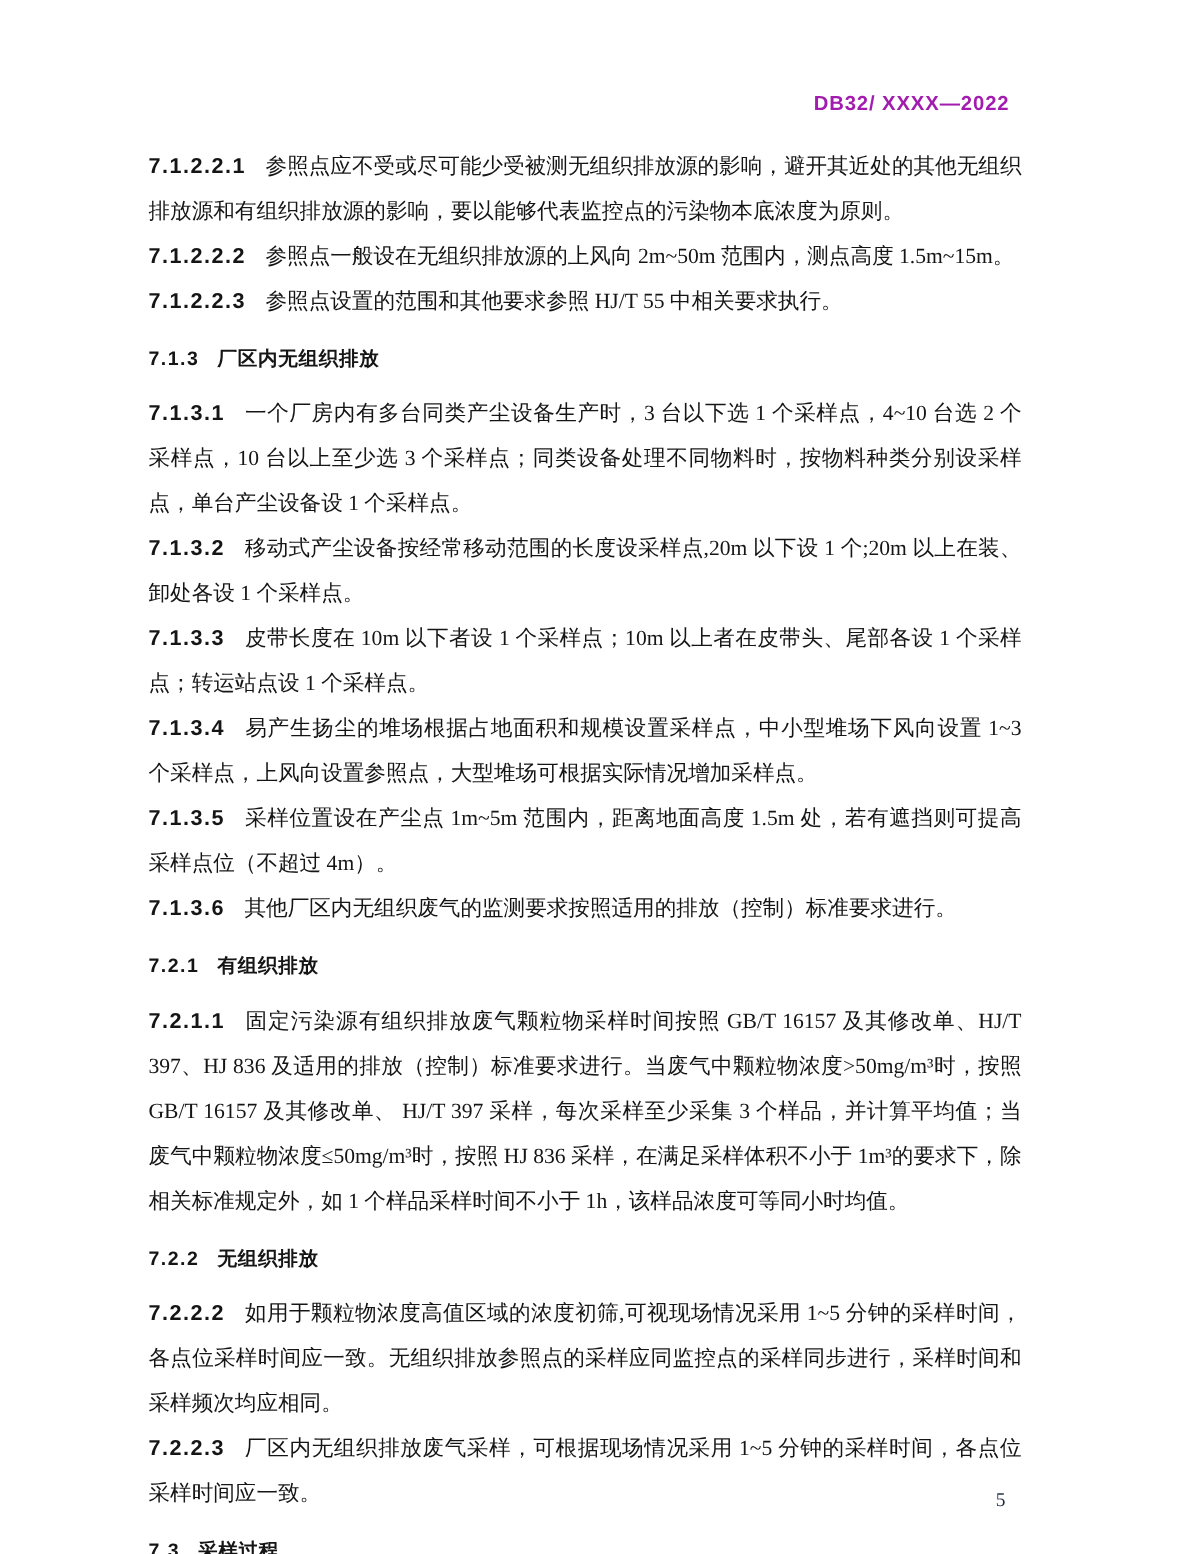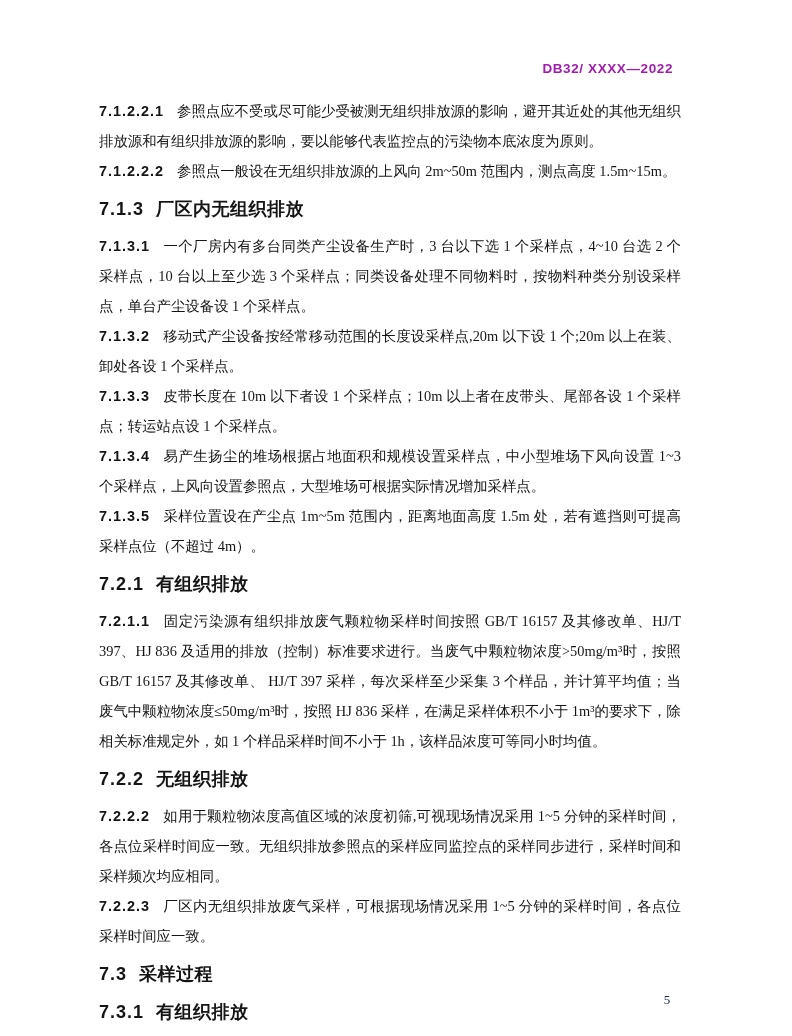--- a/index.html
+++ b/index.html
@@ -38,21 +38,21 @@
   .num {
     font-family: "Liberation Sans", "DejaVu Sans", sans-serif;
     font-weight: 700;
     letter-spacing: 1px;
     margin-right: 13px;
     white-space: nowrap;
   }
   .h1, .h2 {
     font-family: "Liberation Sans", "DejaVu Sans", sans-serif;
     font-weight: 700;
-    font-size: 18px;
+    font-size: 13px;
     margin: 8px 0 7px 0;
     text-align: left;
   }
   .h1 .num, .h2 .num { margin-right: 12px; letter-spacing: 1px; }
   .heading-title { letter-spacing: 0.5px; }
   .page-number {
     position: absolute;
     top: 992px;
     left: 655px;
     width: 24px;
@@ -66,33 +66,35 @@
 <body>
 
 <div class="doc-header">DB32/ XXXX—2022</div>
 
 <div class="content">
 
   <p class="para"><span class="num">7.1.2.2.1</span><span>参照点应不受或尽可能少受被测无组织排放源的影响，避开其近处的其他无组织排放源和有组织排放源的影响，要以能够代表监控点的污染物本底浓度为原则。</span></p>
 
   <p class="para"><span class="num">7.1.2.2.2</span><span>参照点一般设在无组织排放源的上风向 2m~50m 范围内，测点高度 1.5m~15m。</span></p>
 
+  <p class="para"><span class="num">7.1.2.2.3</span><span>参照点设置的范围和其他要求参照 HJ/T 55 中相关要求执行。</span></p>
 
   <div class="h2"><span class="num">7.1.3</span><span class="heading-title">厂区内无组织排放</span></div>
 
   <p class="para"><span class="num">7.1.3.1</span><span>一个厂房内有多台同类产尘设备生产时，3 台以下选 1 个采样点，4~10 台选 2 个采样点，10 台以上至少选 3 个采样点；同类设备处理不同物料时，按物料种类分别设采样点，单台产尘设备设 1 个采样点。</span></p>
 
   <p class="para"><span class="num">7.1.3.2</span><span>移动式产尘设备按经常移动范围的长度设采样点,20m 以下设 1 个;20m 以上在装、卸处各设 1 个采样点。</span></p>
 
   <p class="para"><span class="num">7.1.3.3</span><span>皮带长度在 10m 以下者设 1 个采样点；10m 以上者在皮带头、尾部各设 1 个采样点；转运站点设 1 个采样点。</span></p>
 
   <p class="para"><span class="num">7.1.3.4</span><span>易产生扬尘的堆场根据占地面积和规模设置采样点，中小型堆场下风向设置 1~3 个采样点，上风向设置参照点，大型堆场可根据实际情况增加采样点。</span></p>
 
   <p class="para"><span class="num">7.1.3.5</span><span>采样位置设在产尘点 1m~5m 范围内，距离地面高度 1.5m 处，若有遮挡则可提高采样点位（不超过 4m）。</span></p>
 
+  <p class="para"><span class="num">7.1.3.6</span><span>其他厂区内无组织废气的监测要求按照适用的排放（控制）标准要求进行。</span></p>
 
 
   <div class="h2"><span class="num">7.2.1</span><span class="heading-title">有组织排放</span></div>
 
   <p class="para"><span class="num">7.2.1.1</span><span>固定污染源有组织排放废气颗粒物采样时间按照 GB/T 16157 及其修改单、HJ/T 397、HJ 836 及适用的排放（控制）标准要求进行。当废气中颗粒物浓度&gt;50mg/m³时，按照 GB/T 16157 及其修改单、 HJ/T 397 采样，每次采样至少采集 3 个样品，并计算平均值；当废气中颗粒物浓度≤50mg/m³时，按照 HJ 836 采样，在满足采样体积不小于 1m³的要求下，除相关标准规定外，如 1 个样品采样时间不小于 1h，该样品浓度可等同小时均值。</span></p>
 
 
   <div class="h2"><span class="num">7.2.2</span><span class="heading-title">无组织排放</span></div>
 
 

